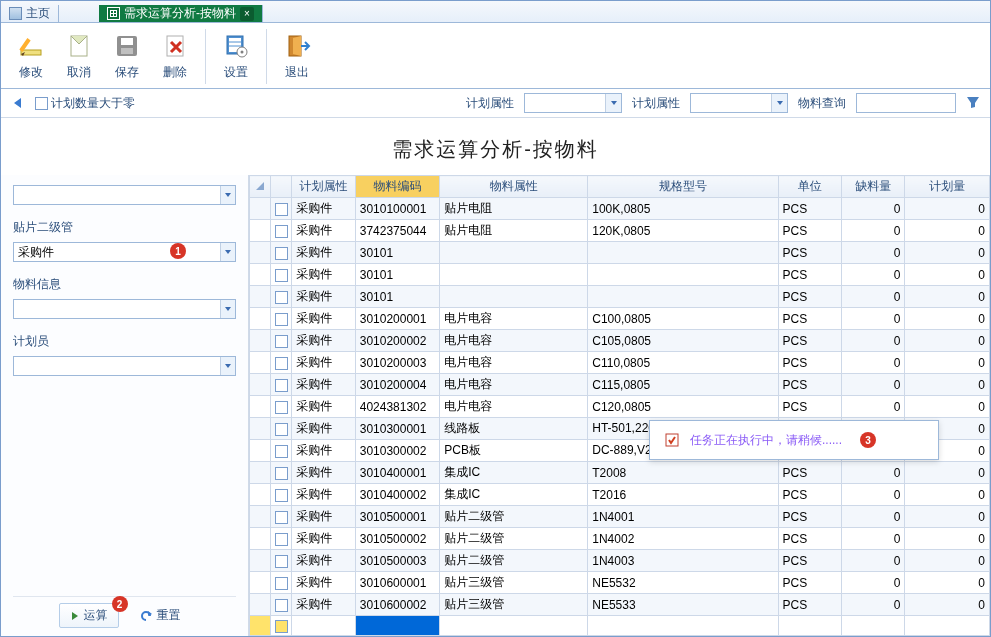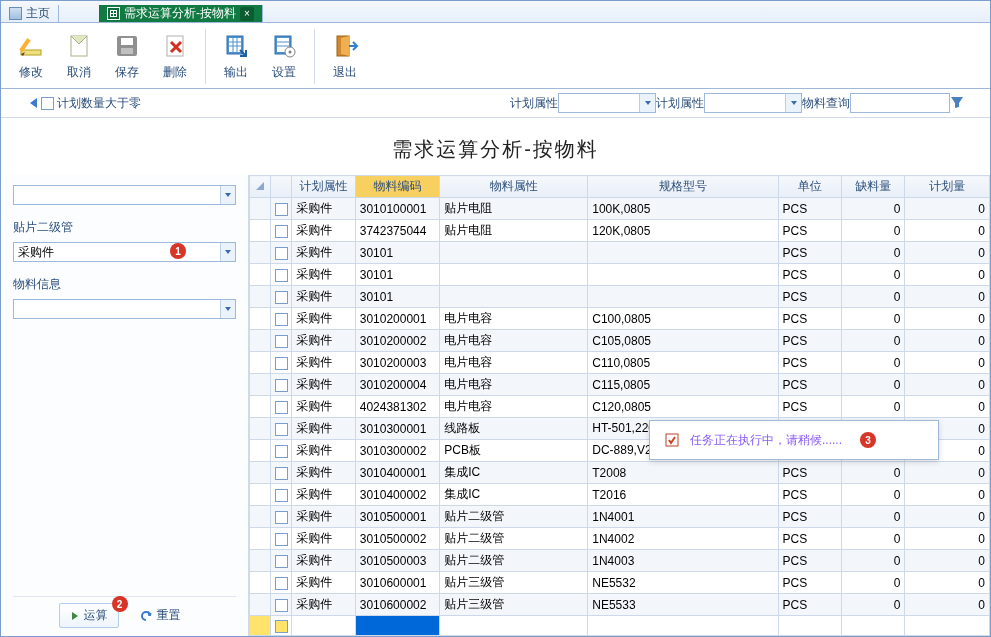--- a/index.html
+++ b/index.html
@@ -13,21 +13,21 @@
 .grid-icon::before { content:""; position:absolute; inset:2px; background: repeating-linear-gradient(90deg,#fff 0,#fff 1px,transparent 1px,transparent 3px),repeating-linear-gradient(0deg,#fff 0,#fff 1px,transparent 1px,transparent 3px);} 
 .tab span { color: inherit; }
 .tab:not(.active) span { color: #2a4d7a; }
 .tab-close { width: 14px; height:14px; display:flex; align-items:center; justify-content:center; color:#fff; background:#0b5c30; border-radius:2px; font-size:10px; line-height:1;}
 .toolbar { display:flex; background:#fff; border-bottom:1px solid #9db8d9; padding:4px 6px 2px; gap:2px; }
 .tool-group { display:flex; gap:0; }
 .tool-btn { display:flex; flex-direction:column; align-items:center; width:48px; padding:2px 2px 4px; border:1px solid transparent; border-radius:3px; cursor:pointer; }
 .tool-sep { width:1px; background:#d0dae8; margin:2px 4px;}
 .tool-ico { width:32px; height:32px; display:flex; align-items:center; justify-content:center; position:relative;}
 .tool-label { color:#2a4d7a; margin-top:2px;text-align:right;}
-.filterbar { display:flex; align-items:center; padding:4px 24px; background:#fff; border-bottom:1px solid #d0dae8; }
+.filterbar { display:flex; align-items:center; padding:4px 8px; background:#fff; border-bottom:1px solid #d0dae8; gap:10px;}
 .nav-first { width:16px; height:16px; cursor:pointer; display:flex; align-items:center;}
 .chk { width:13px; height:13px; border:1px solid #7a9dcc; background:#fff; display:inline-block; vertical-align:middle; margin-right:3px;}
 .flabel { color:#2a4d7a; }
 .combo { display:flex; border:1px solid #9db8d9; height:20px; background:#fff; }
 .combo input { border:none; outline:none; padding:0 4px; width:80px; font-size:12px; }
 .combo .dd { width:16px; background:#eaf2fb; border-left:1px solid #c0d0e4; display:flex; align-items:center; justify-content:center; cursor:pointer;}
 .combo .dd::before { content:""; border-left:3px solid transparent; border-right:3px solid transparent; border-top:4px solid #3a6bb0;}
 .txt { border:1px solid #9db8d9; height:20px; padding:0 4px; width:100px;}
 .funnel { width:16px; height:16px; cursor:pointer; margin-left:auto;}
 .title-area { text-align:center; padding:18px 0 12px; font-family:"SimSun",serif;}
@@ -114,31 +114,20 @@
       <span class="tool-label">删除</span>
     </div>
   </div>
   <div class="tool-sep"></div>
   <div class="tool-group">
     <div class="tool-btn">
       <span class="tool-ico">
           <svg width="28" height="28">
             <rect x="5" y="4" width="16" height="18" fill="#5090d0" stroke="#3070b0"></rect>
             <rect x="7" y="6" width="12" height="14" fill="#fff"></rect>
-            <path d="M7 10h12M7 14h12M11 6v14M15 6v14" stroke="#5090d0"></path>
-            <path d="M18 18 L24 24 M24 18 v6 h-6" stroke="#2060a0" stroke-width="2" fill="none"></path>
-          </svg>
-        </span>
-      <span class="tool-label">输出</span>
-    </div>
-    <div class="tool-btn">
-      <span class="tool-ico">
-          <svg width="28" height="28">
-            <rect x="5" y="4" width="16" height="18" fill="#5090d0" stroke="#3070b0"></rect>
-            <rect x="7" y="6" width="12" height="14" fill="#fff"></rect>
             <path d="M7 10h12M7 14h12" stroke="#5090d0"></path>
             <circle cx="20" cy="20" r="5" fill="#fff" stroke="#808080"></circle>
             <circle cx="20" cy="20" r="1.5" fill="#808080"></circle>
           </svg>
         </span>
       <span class="tool-label">设置</span>
     </div>
   </div>
   <div class="tool-sep"></div>
   <div class="tool-group">
@@ -195,20 +184,27 @@
     <div class="field" style="position:relative">
       <span class="field-label">贴片二级管</span>
       <div class="combo">
           <input value="采购件" style="">
           <span class="dd"></span>
         </div>
       <span class="badge" style="right:50px;top:24px">1</span>
     </div>
     <div class="field">
       <span class="field-label">物料信息</span>
+      <div class="combo">
+          <input style="">
+          <span class="dd"></span>
+        </div>
+    </div>
+    <div class="field">
+      <span class="field-label">计划员</span>
       <div class="combo">
           <input style="">
           <span class="dd"></span>
         </div>
     </div>
     <div class="sidebar-bottom">
       <div class="btn">
         <svg width="10" height="10">
             <polygon points="2,1 8,5 2,9" fill="#3a8a3a"></polygon>
           </svg>

